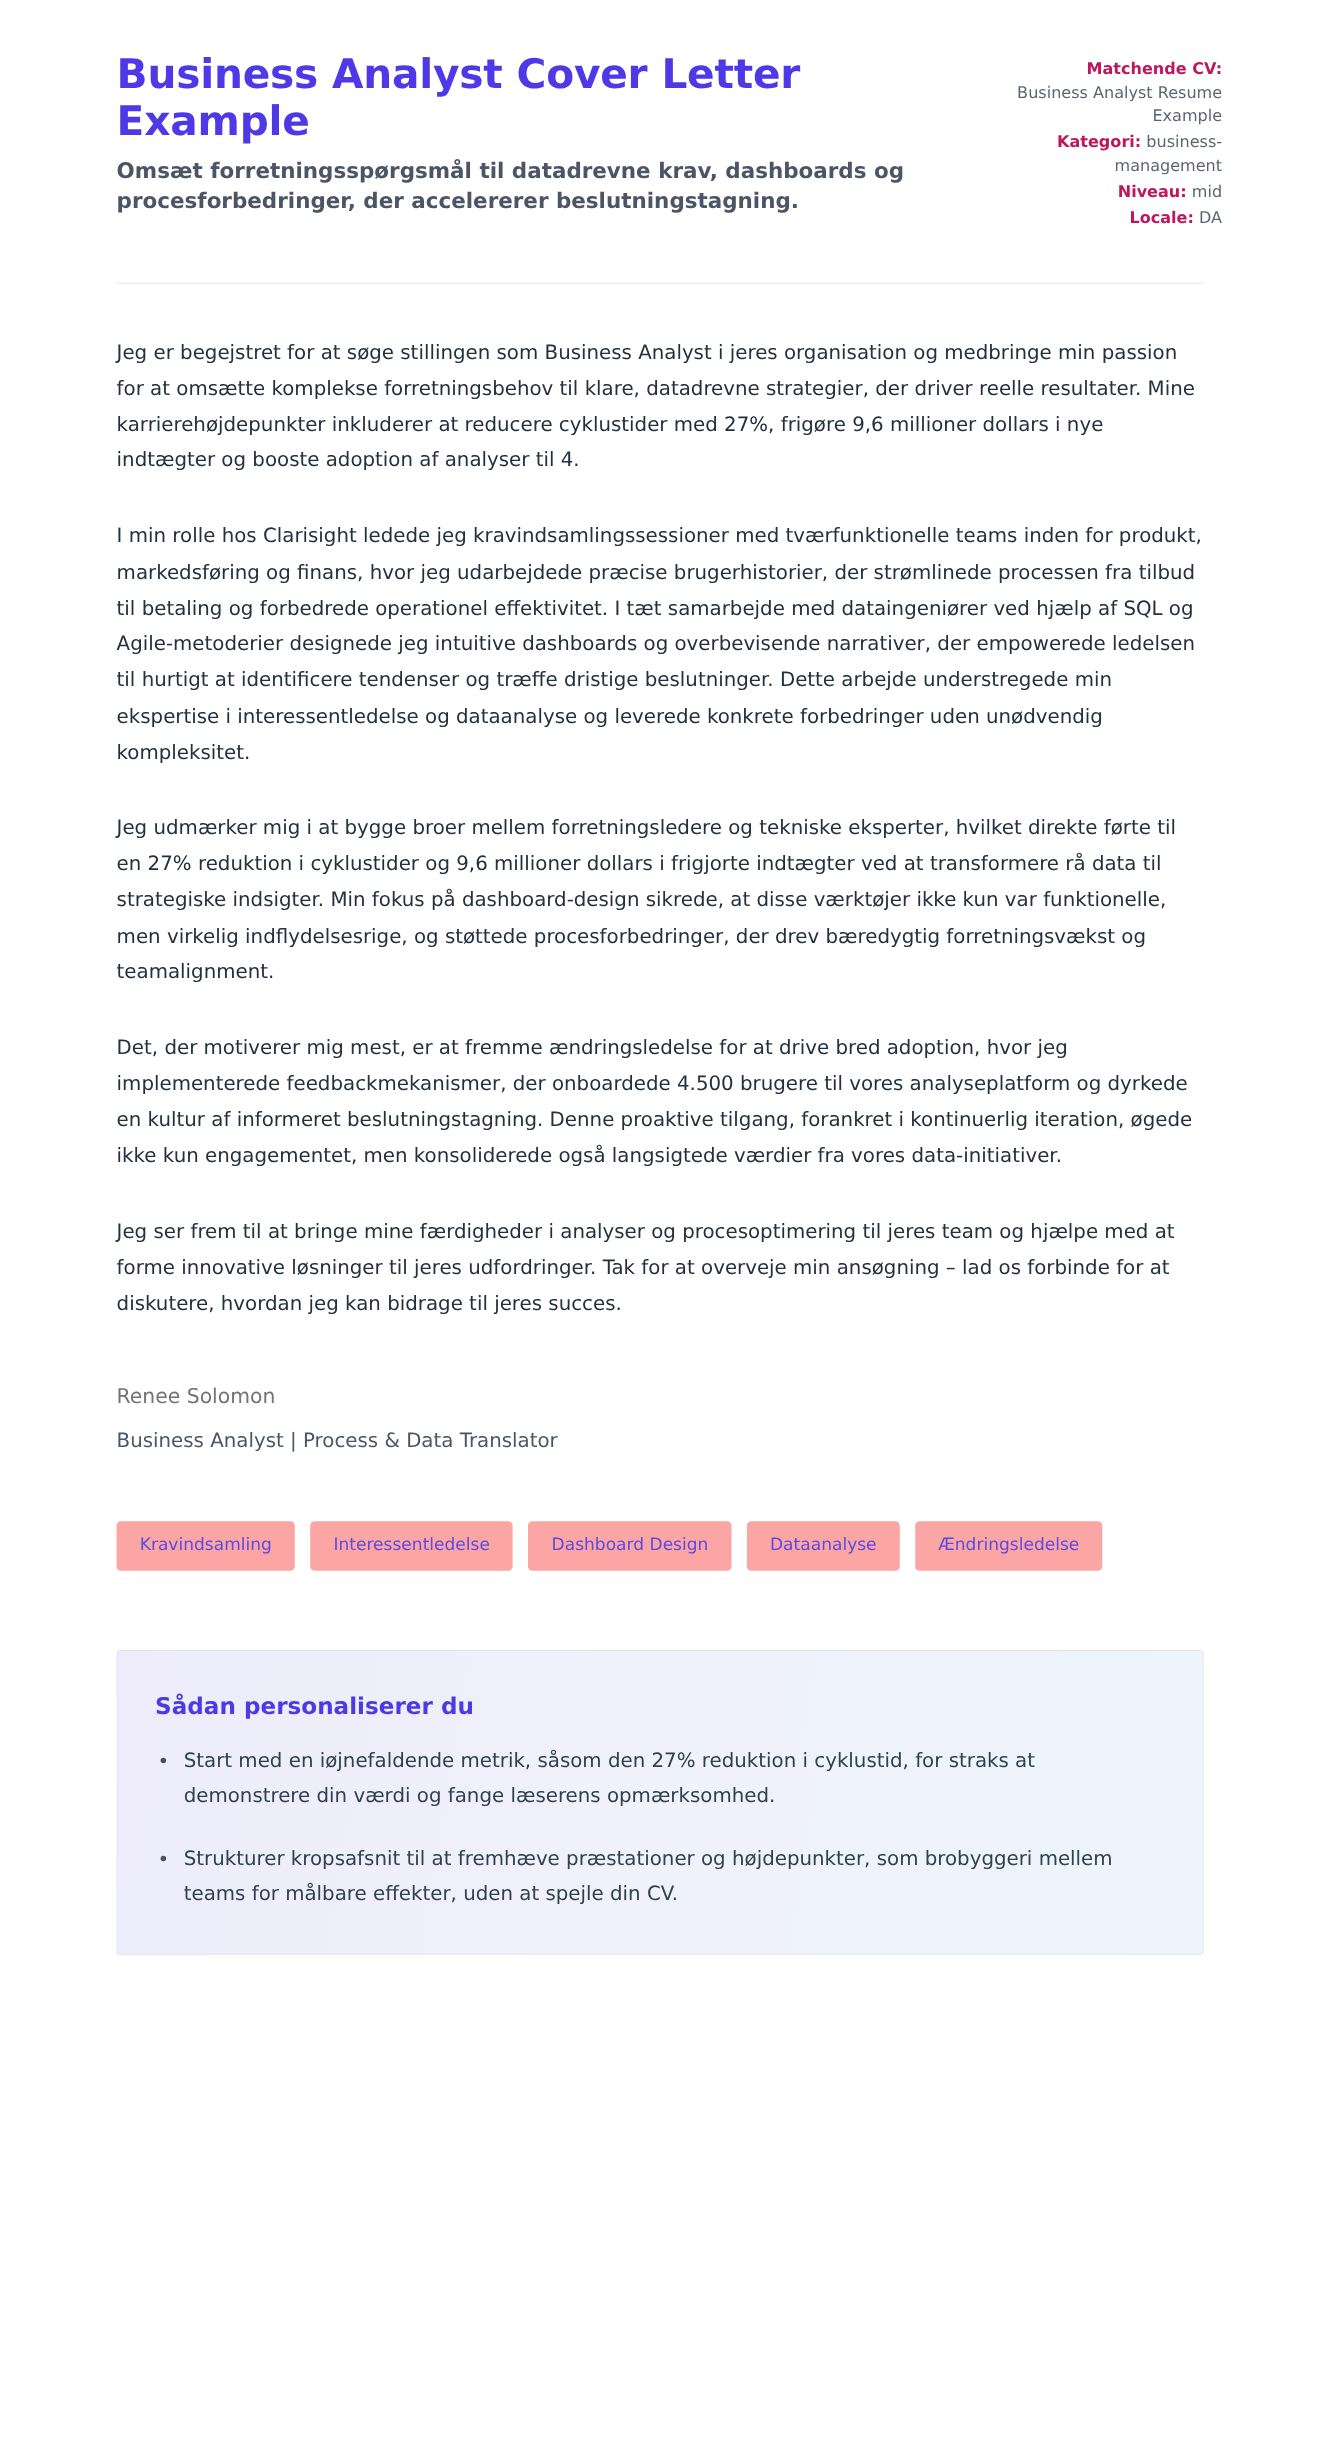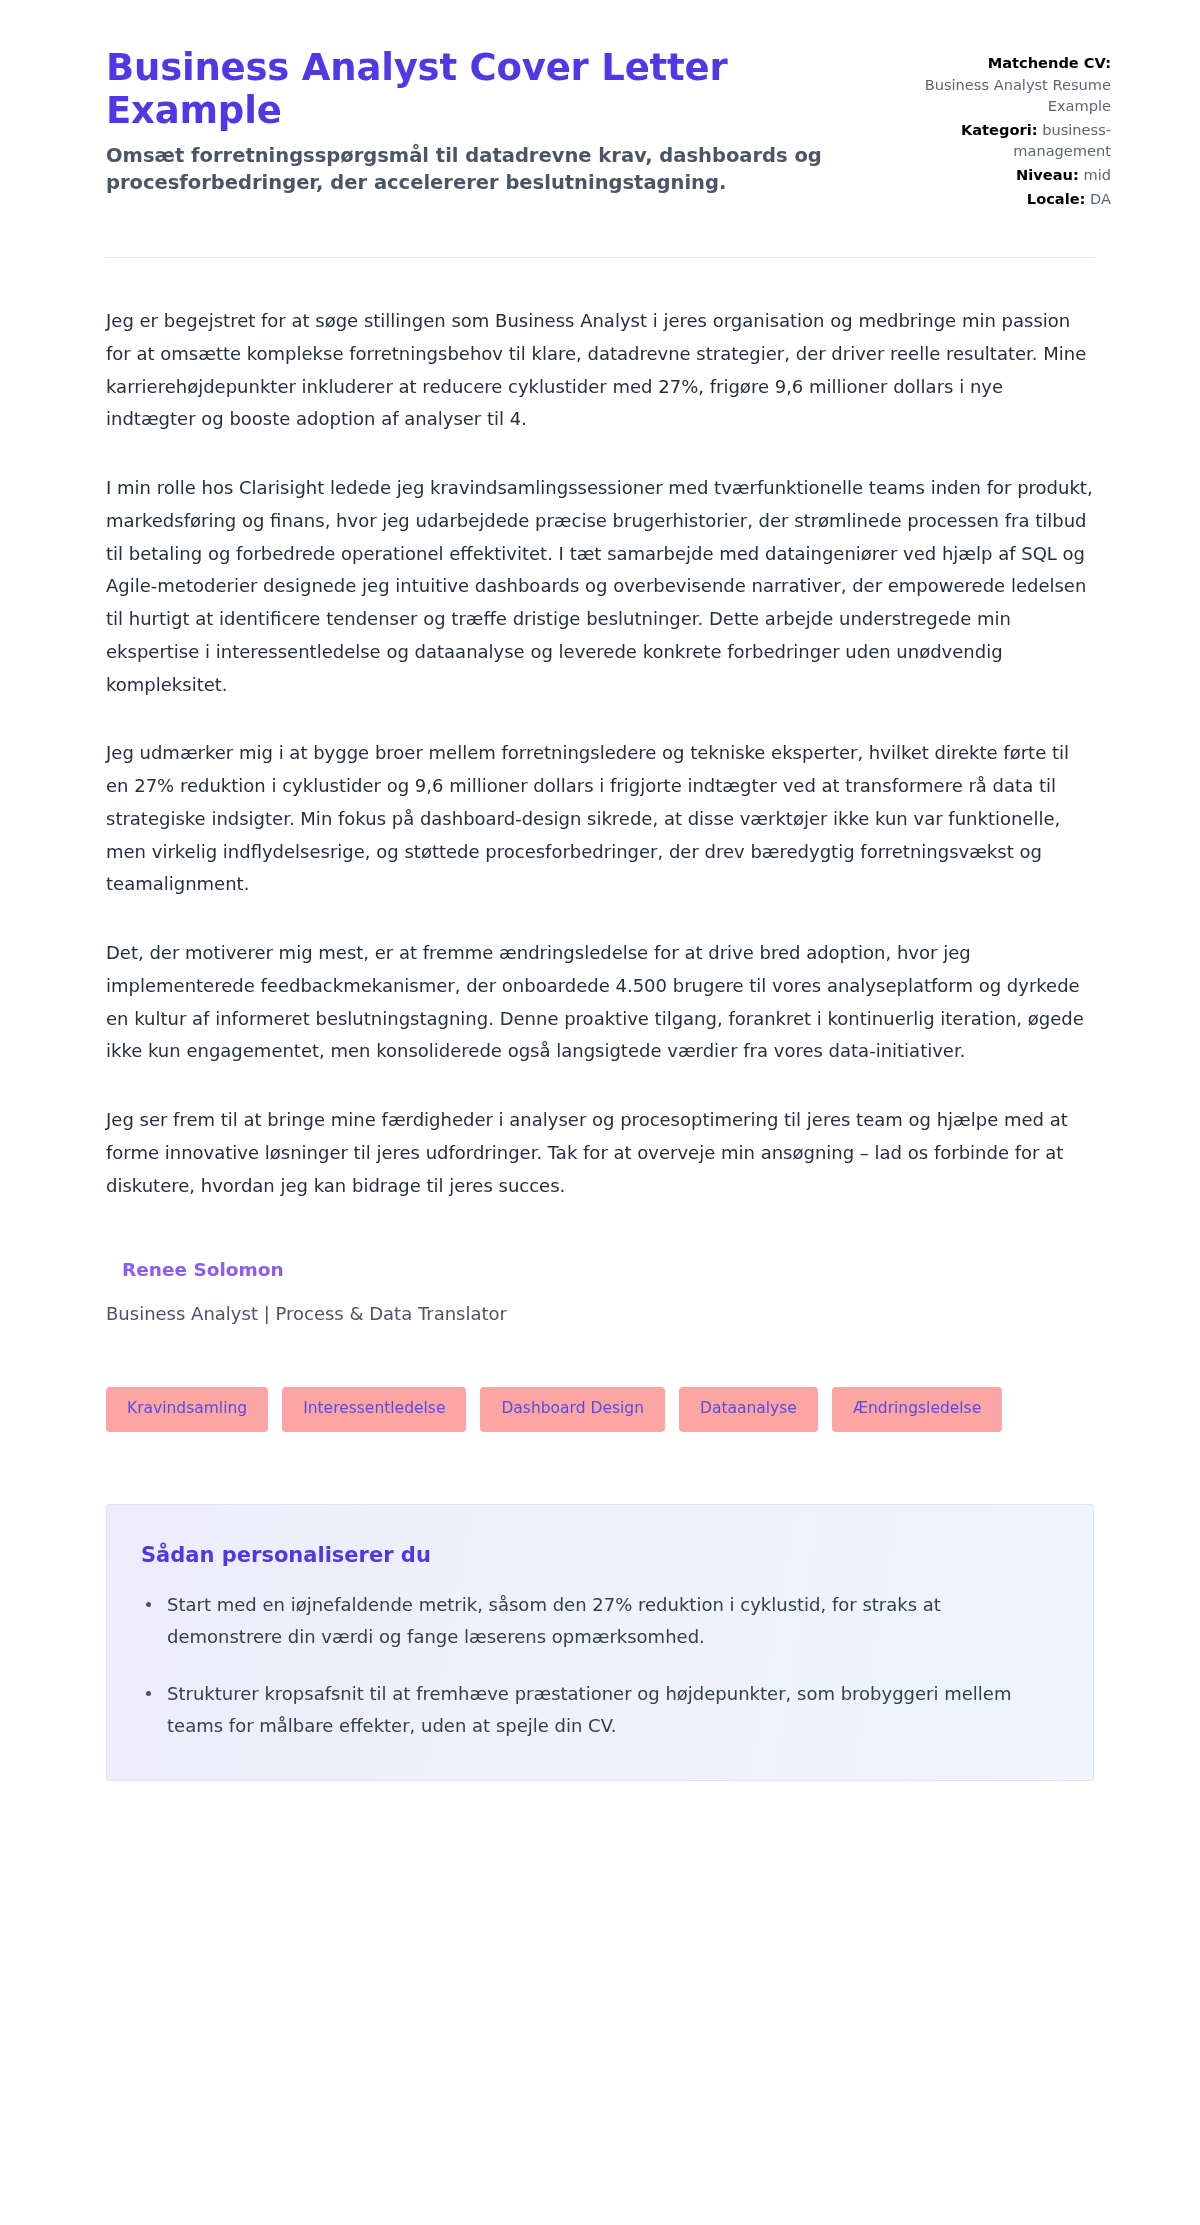--- a/index.html
+++ b/index.html
@@ -55,21 +55,21 @@
     padding-top: 6px;
     font-size: 14.6px;
     line-height: 1.48;
     color: #555f6d;
     max-width: 220px;
   }
   .meta-row { margin: 0 0 2px 0; }
   .meta-row:last-child { margin-bottom: 0; }
   .meta-label {
     font-weight: 700;
-    color: #000000;
+    color: #be185d;
   }
   .meta-value { color: #5c6673; }
   .meta-block-value { display: block; }
 
   .rule {
     height: 1px;
     background: #e7e9ee;
     border: 0;
     margin: 48px 0 0 0;
   }
@@ -92,24 +92,24 @@
     color: #24303d;
     text-align: left;
   }
   .para:last-of-type { margin-bottom: 0; }
 
   
   .signature {
     margin-top: 54px;
   }
   .sig-name {
-    margin: 16px;
+    margin: 0;
     font-size: 18.5px;
-    font-weight: 700;
-    color: #8b5cf6;
+    font-weight: 400;
+    color: #737373;
     line-height: 1.5;
   }
   .sig-role {
     margin: 12px 0 0 0;
     font-size: 18px;
     color: #4b5565;
     line-height: 1.5;
   }
 
   

